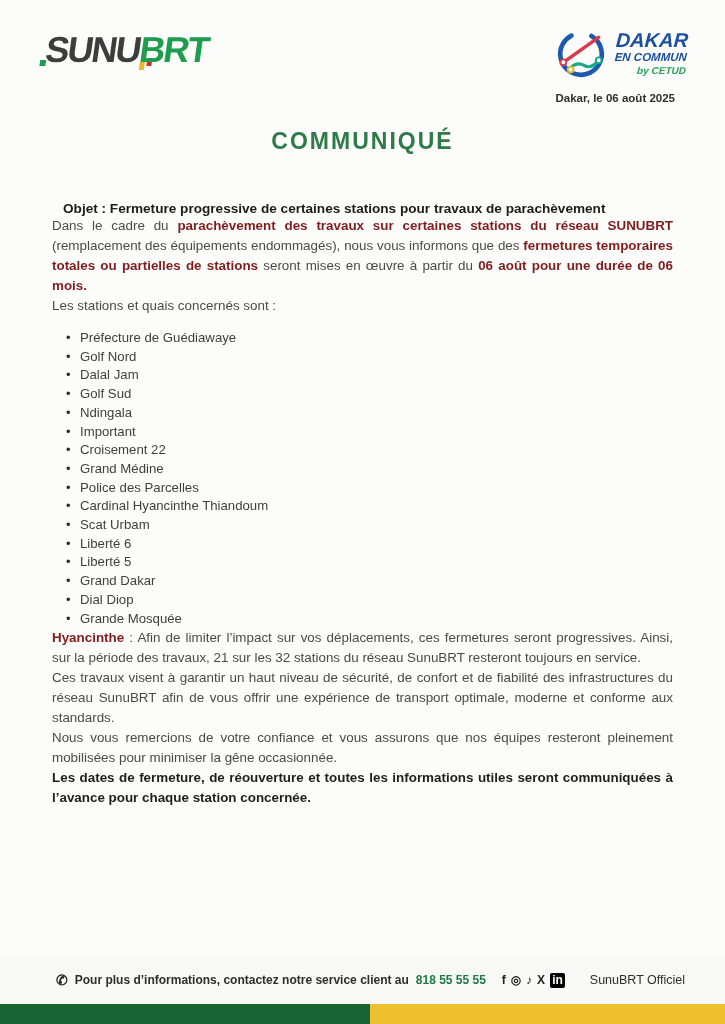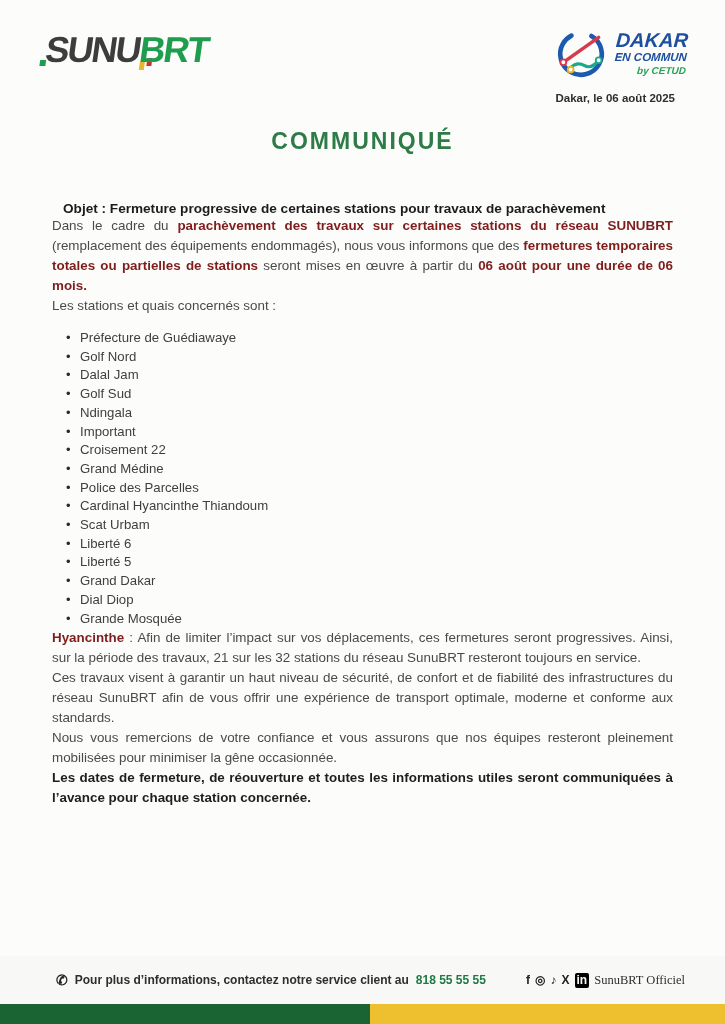--- a/index.html
+++ b/index.html
@@ -115,21 +115,21 @@
   .footer-left { display: flex; align-items: center; gap: 7px; font-weight: 600; }
   .phone-icon { font-size: 14px; color: #222; }
   .phone-number { color: #1e7a44; font-weight: 700; }
   .footer-right { display: flex; align-items: center; gap: 5px; font-size: 12.5px; color: #2e2e2e; }
   .soc { font-weight: 700; color: #222; font-size: 12px; line-height: 1; }
   .soc.linkedin-icon {
     background: #000000; color: #f8f8f6;
     font-size: 12px; padding: 1.5px 2px;
     border-radius: 2px; font-weight: 700;
   }
-  .account-name { margin-left: 0; font-family: Liberation Serif, serif; }
+  .account-name { margin-left: 20px; }
 
   .footer-bar {
     position: absolute;
     left: 0; right: 0; bottom: 0;
     height: 20px;
     display: flex;
   }
   .footer-bar .bar-green  { width: 370px; background: #1a6332; }
   .footer-bar .bar-yellow { flex: 1; background: #eec02f; }
 </style>

